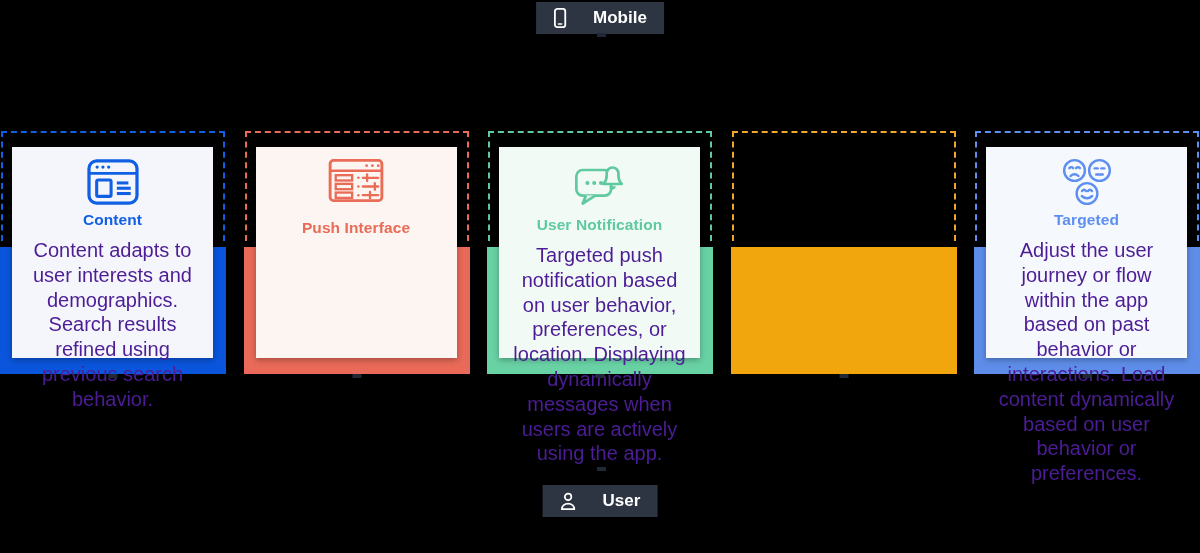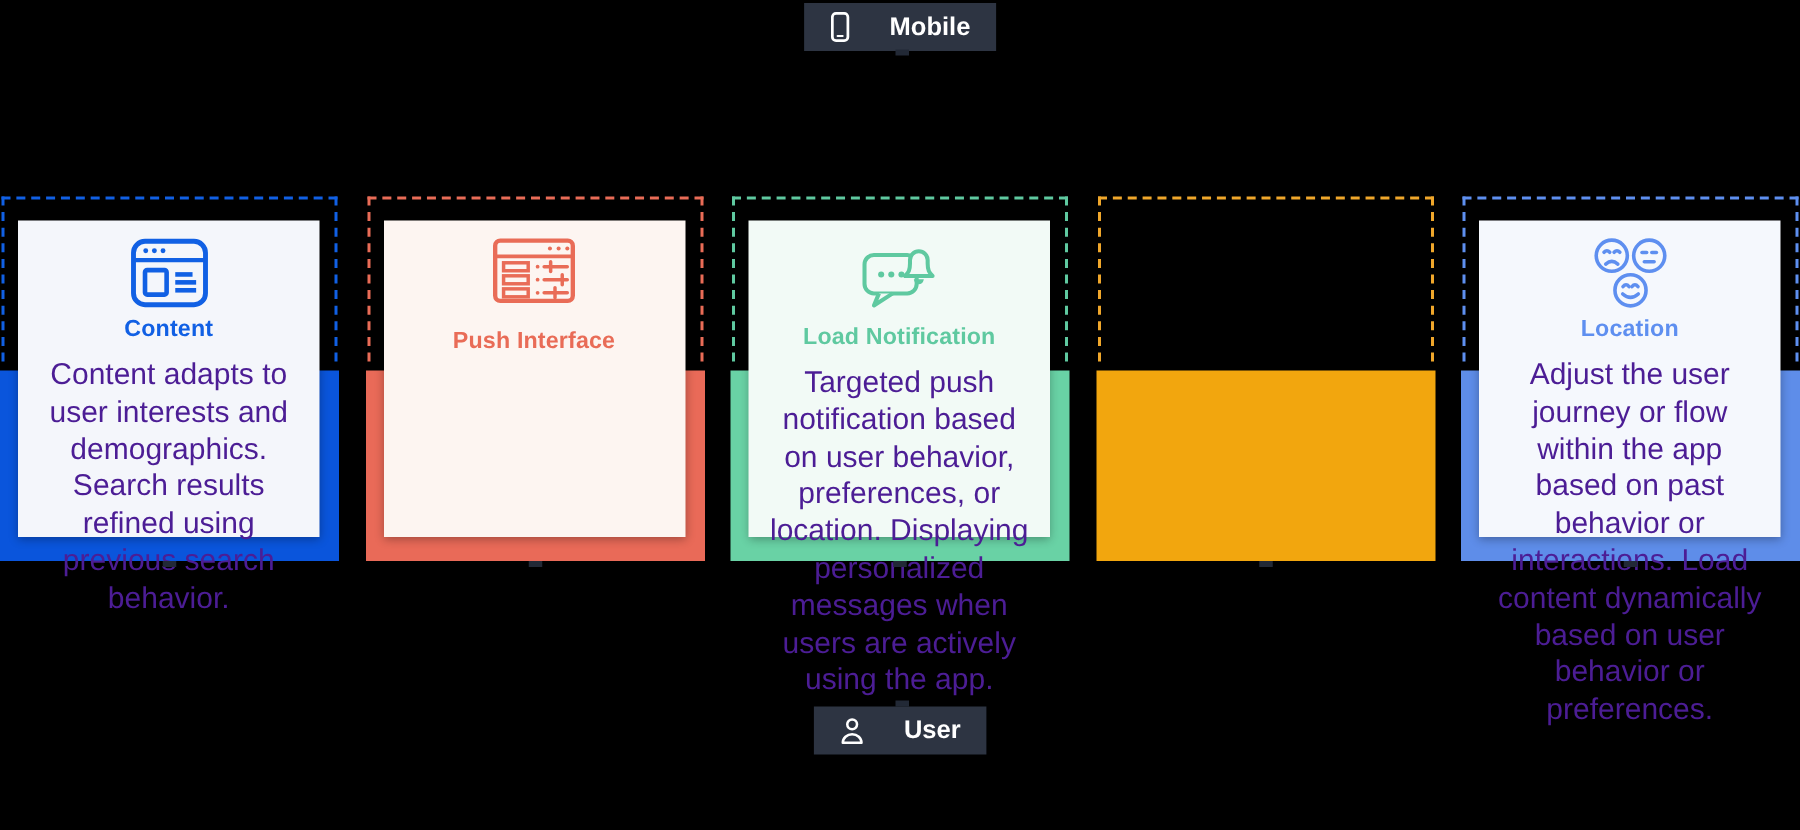--- a/index.html
+++ b/index.html
@@ -4,21 +4,21 @@
 <style>
   html,body{margin:0;padding:0;background:#000;}
   #canvas{position:relative;width:1200px;height:553px;background:#000000;overflow:hidden;
           font-family:"Liberation Sans",sans-serif;}
 
   
   .badge{position:absolute;left:50%;transform:translateX(-50%);height:32px;
          display:flex;align-items:center;justify-content:center;gap:26px;
          color:#ffffff;font-weight:700;font-size:17px;padding:0 17px;}
   #mobile-badge{top:2px;}
-  #user-badge{top:471px;}
+  #user-badge{top:485px;}
   .badge svg{display:block;}
 
   
   .stub{position:absolute;width:9px;height:4px;background:#222936;}
   #stub-mobile{left:597px;top:33px;}
   #stub-user{left:597px;top:467px;}
   .group .stub{left:50%;transform:translateX(-50%);top:243px;}
 
   
   .groups{position:absolute;top:131px;left:0;width:1200px;display:flex;justify-content:space-between;}
@@ -113,22 +113,22 @@
           <svg width="56" height="53" viewBox="0 0 58 54" fill="none" stroke="currentColor">
             <rect x="4.5" y="12" width="36" height="26.5" rx="6.5" stroke-width="2.8"></rect>
             <path d="M14.5 38.5 L11 46.8 L24 38.5" fill="var(--cardbg)" stroke-width="2.8" stroke-linejoin="round"></path>
             <circle cx="16" cy="25.5" r="2.1" fill="currentColor" stroke="none"></circle>
             <circle cx="23" cy="25.5" r="2.1" fill="currentColor" stroke="none"></circle>
             <circle cx="30" cy="25.5" r="2.1" fill="currentColor" stroke="none"></circle>
             <path d="M32.5 26.5 h19 c-2.4-2.4-3.4-4-3.4-8.6 v-2.4 a6.1 6.1 0 0 0-12.2 0 v2.4 c0 4.6-1 6.2-3.4 8.6 z" fill="var(--cardbg)" stroke-width="2.8" stroke-linejoin="round"></path>
             <path d="M39.6 29.5 a2.5 2.5 0 0 0 4.8 0 z" fill="currentColor" stroke-width="1.6"></path>
           </svg>
         </div>
-        <div class="card-title">Load Notification</div>
-        <div class="card-desc">Targeted push notification based on user behavior, preferences, or location. Displaying personalized messages when users are actively using the app.</div>
+        <div class="card-title">User Notification</div>
+        <div class="card-desc">Targeted push notification based on user behavior, preferences, or location. Displaying dynamically messages when users are actively using the app.</div>
       </div>
       <div class="stub"></div>
     </div>
 
     <div class="group" style="--accent: #f0a72b; --solid: #f2a60e; --cardbg: #faf6ee;">
       <div class="dashed-frame"></div>
       <div class="solid-panel"></div>
       <div class="stub"></div>
     </div>
 
@@ -145,21 +145,21 @@
             <circle cx="43" cy="13" r="10.8"></circle>
             <line x1="38" y1="10.8" x2="41.2" y2="10.8"></line>
             <line x1="44.8" y1="10.8" x2="48" y2="10.8"></line>
             <line x1="39.6" y1="17.2" x2="46.4" y2="17.2"></line>
             <circle cx="30" cy="37" r="10.8"></circle>
             <path d="M24.8 34.4 q2.1-2.5 4.2 0"></path>
             <path d="M31 34.4 q2.1-2.5 4.2 0"></path>
             <path d="M24.6 39.6 q5.4 4.8 10.8 0"></path>
           </svg>
         </div>
-        <div class="card-title">Location</div>
+        <div class="card-title">Targeted</div>
         <div class="card-desc">Adjust the user journey or flow within the app based on past behavior or interactions. Load content dynamically based on user behavior or preferences.</div>
       </div>
       <div class="stub"></div>
     </div>
 
   </div>
 
   <div class="stub" id="stub-user"></div>
   <div class="badge" id="user-badge" style="background: rgb(45, 52, 66); color: rgb(255, 255, 255);">
     <span>

